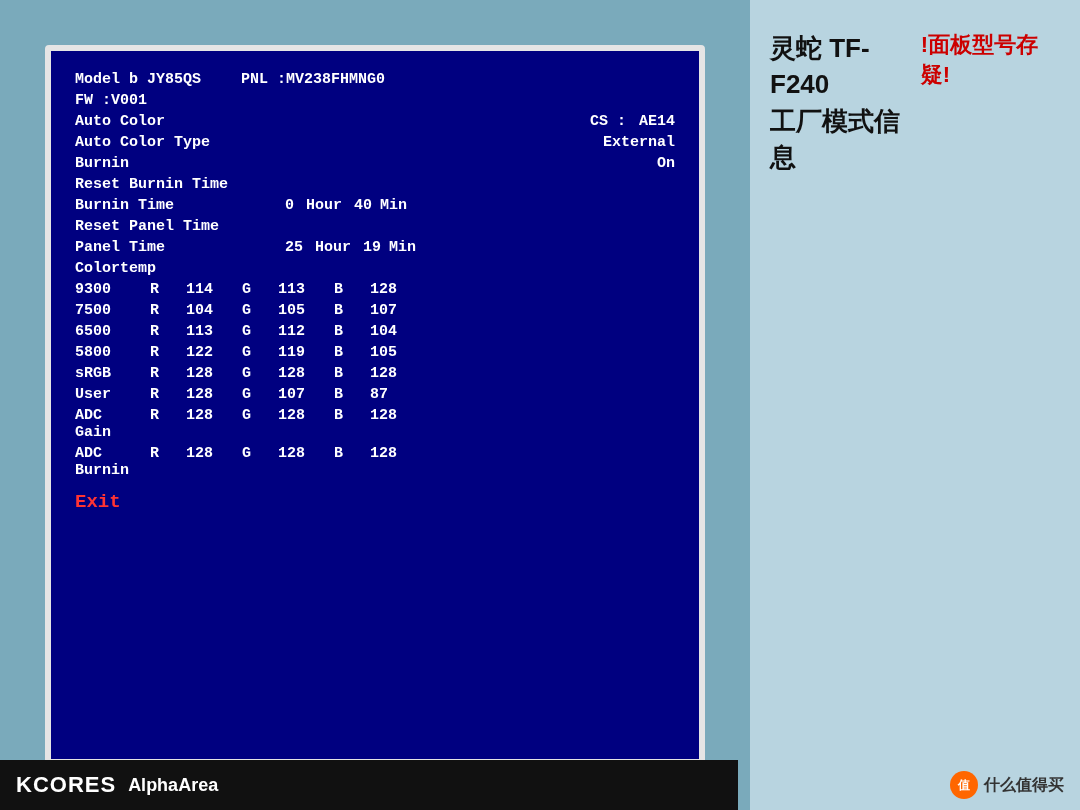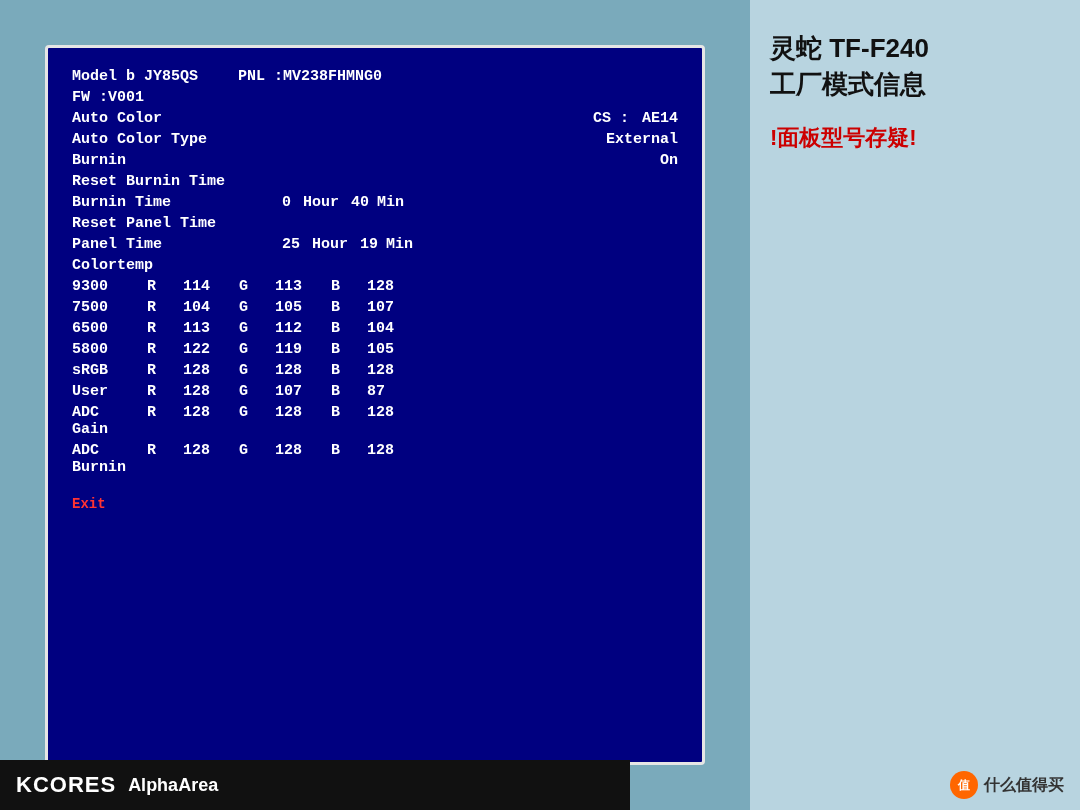--- a/index.html
+++ b/index.html
@@ -22,21 +22,21 @@
       background: #7aaabb;
       display: flex;
       align-items: center;
       justify-content: center;
     }
 
     .screen {
       width: 660px;
       height: 720px;
       background: #000080;
-      border: 3px solid #e5e5e5;
+      border: 6px solid #e5e5e5;
       border-radius: 4px;
       padding: 20px 24px;
       color: white;
       font-family: 'Courier New', monospace;
       font-size: 15px;
       font-weight: bold;
       position: relative;
     }
 
     .screen-row {
@@ -70,22 +70,22 @@
     }
 
     .col-label {
       color: white;
       font-weight: bold;
     }
 
     .exit-btn {
       color: #ff3333;
       font-weight: bold;
-      font-size: 14px;
-      margin-top: 16px;
+      font-size: 19px;
+      margin-top: 8px;
     }
 
     .time-row {
       display: flex;
       align-items: baseline;
       width: 100%;
     }
 
     .time-label {
       flex: 0 0 180px;
@@ -93,21 +93,21 @@
 
     
     .right-panel {
       position: absolute;
       right: 0;
       top: 0;
       width: 330px;
       height: 810px;
       background: #b8d4e0;
       display: flex;
-      flex-direction: column;
+      flex-direction: row;
       padding: 30px 20px 20px 20px;
     }
 
     .title-cn {
       font-size: 26px;
       font-weight: bold;
       color: #111;
       line-height: 1.4;
       margin-bottom: 20px;
     }
@@ -119,21 +119,21 @@
     }
 
     .subtitle-cn .exclaim {
       color: #cc0000;
     }
 
     .bottom-bar {
       position: absolute;
       bottom: 0;
       left: 0;
-      width: 630px;
+      width: 738px;
       height: 50px;
       background: #111;
       display: flex;
       align-items: center;
       padding: 0 16px;
       gap: 12px;
     }
 
     .kcores-logo {
       font-size: 22px;

